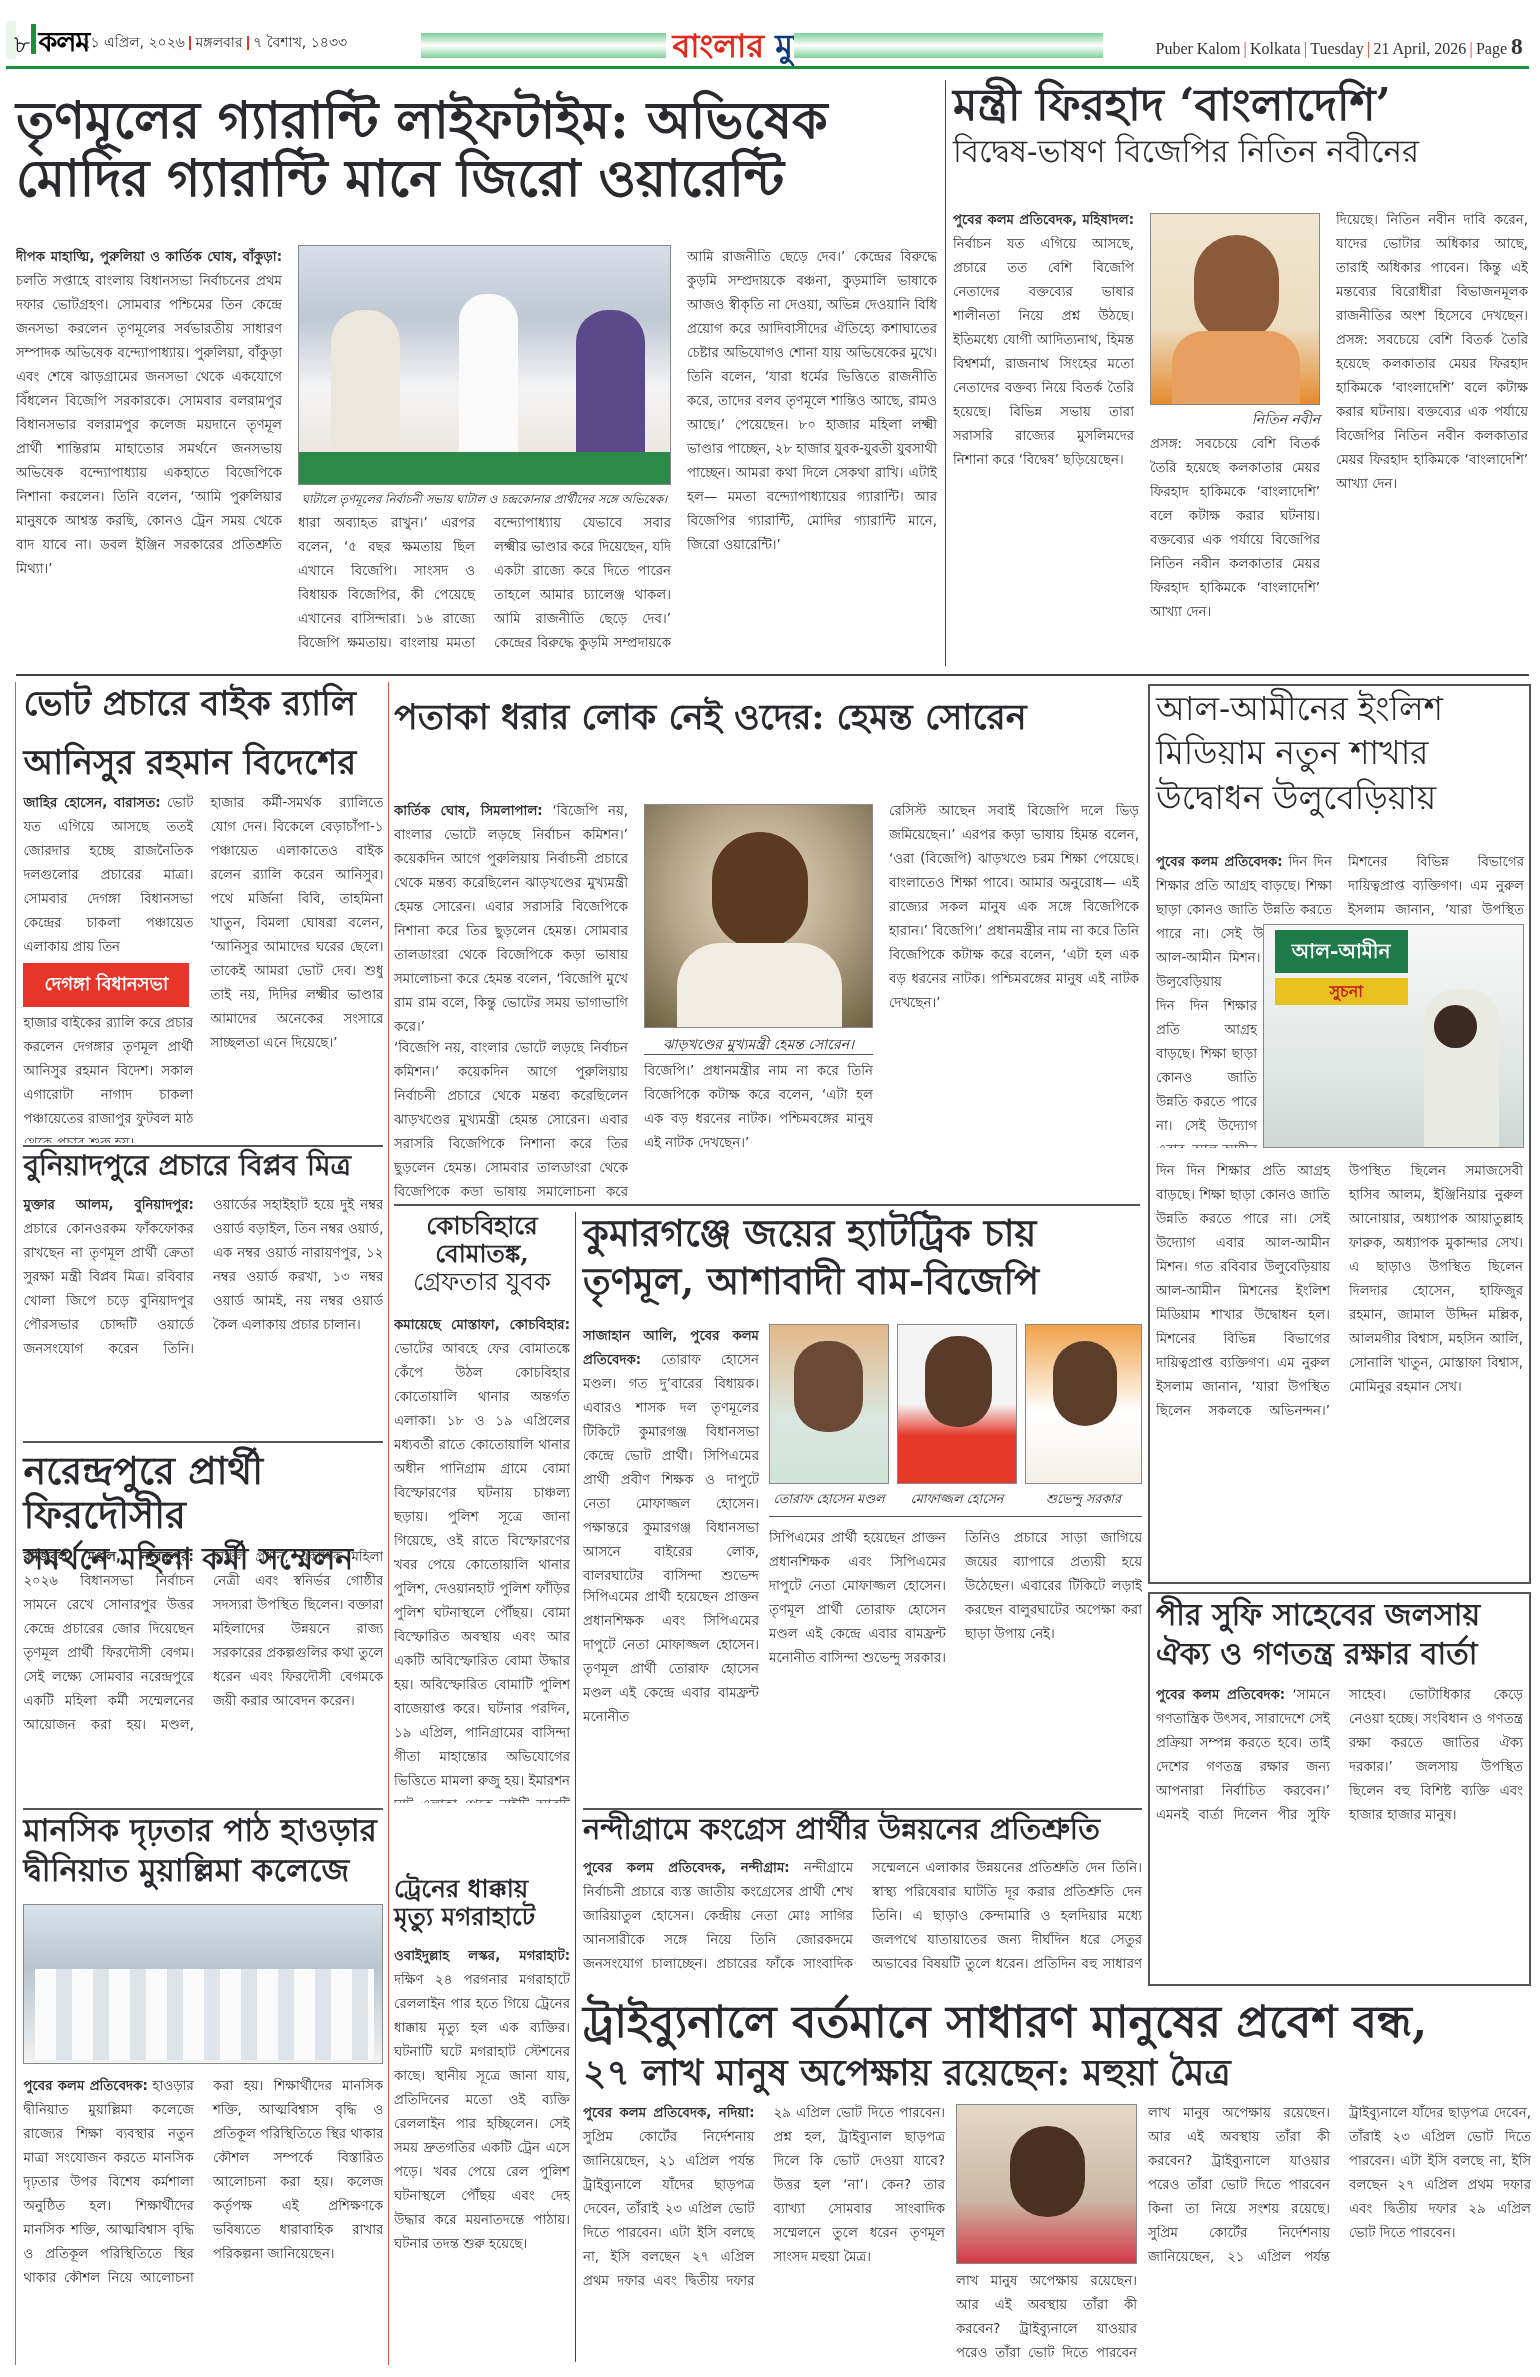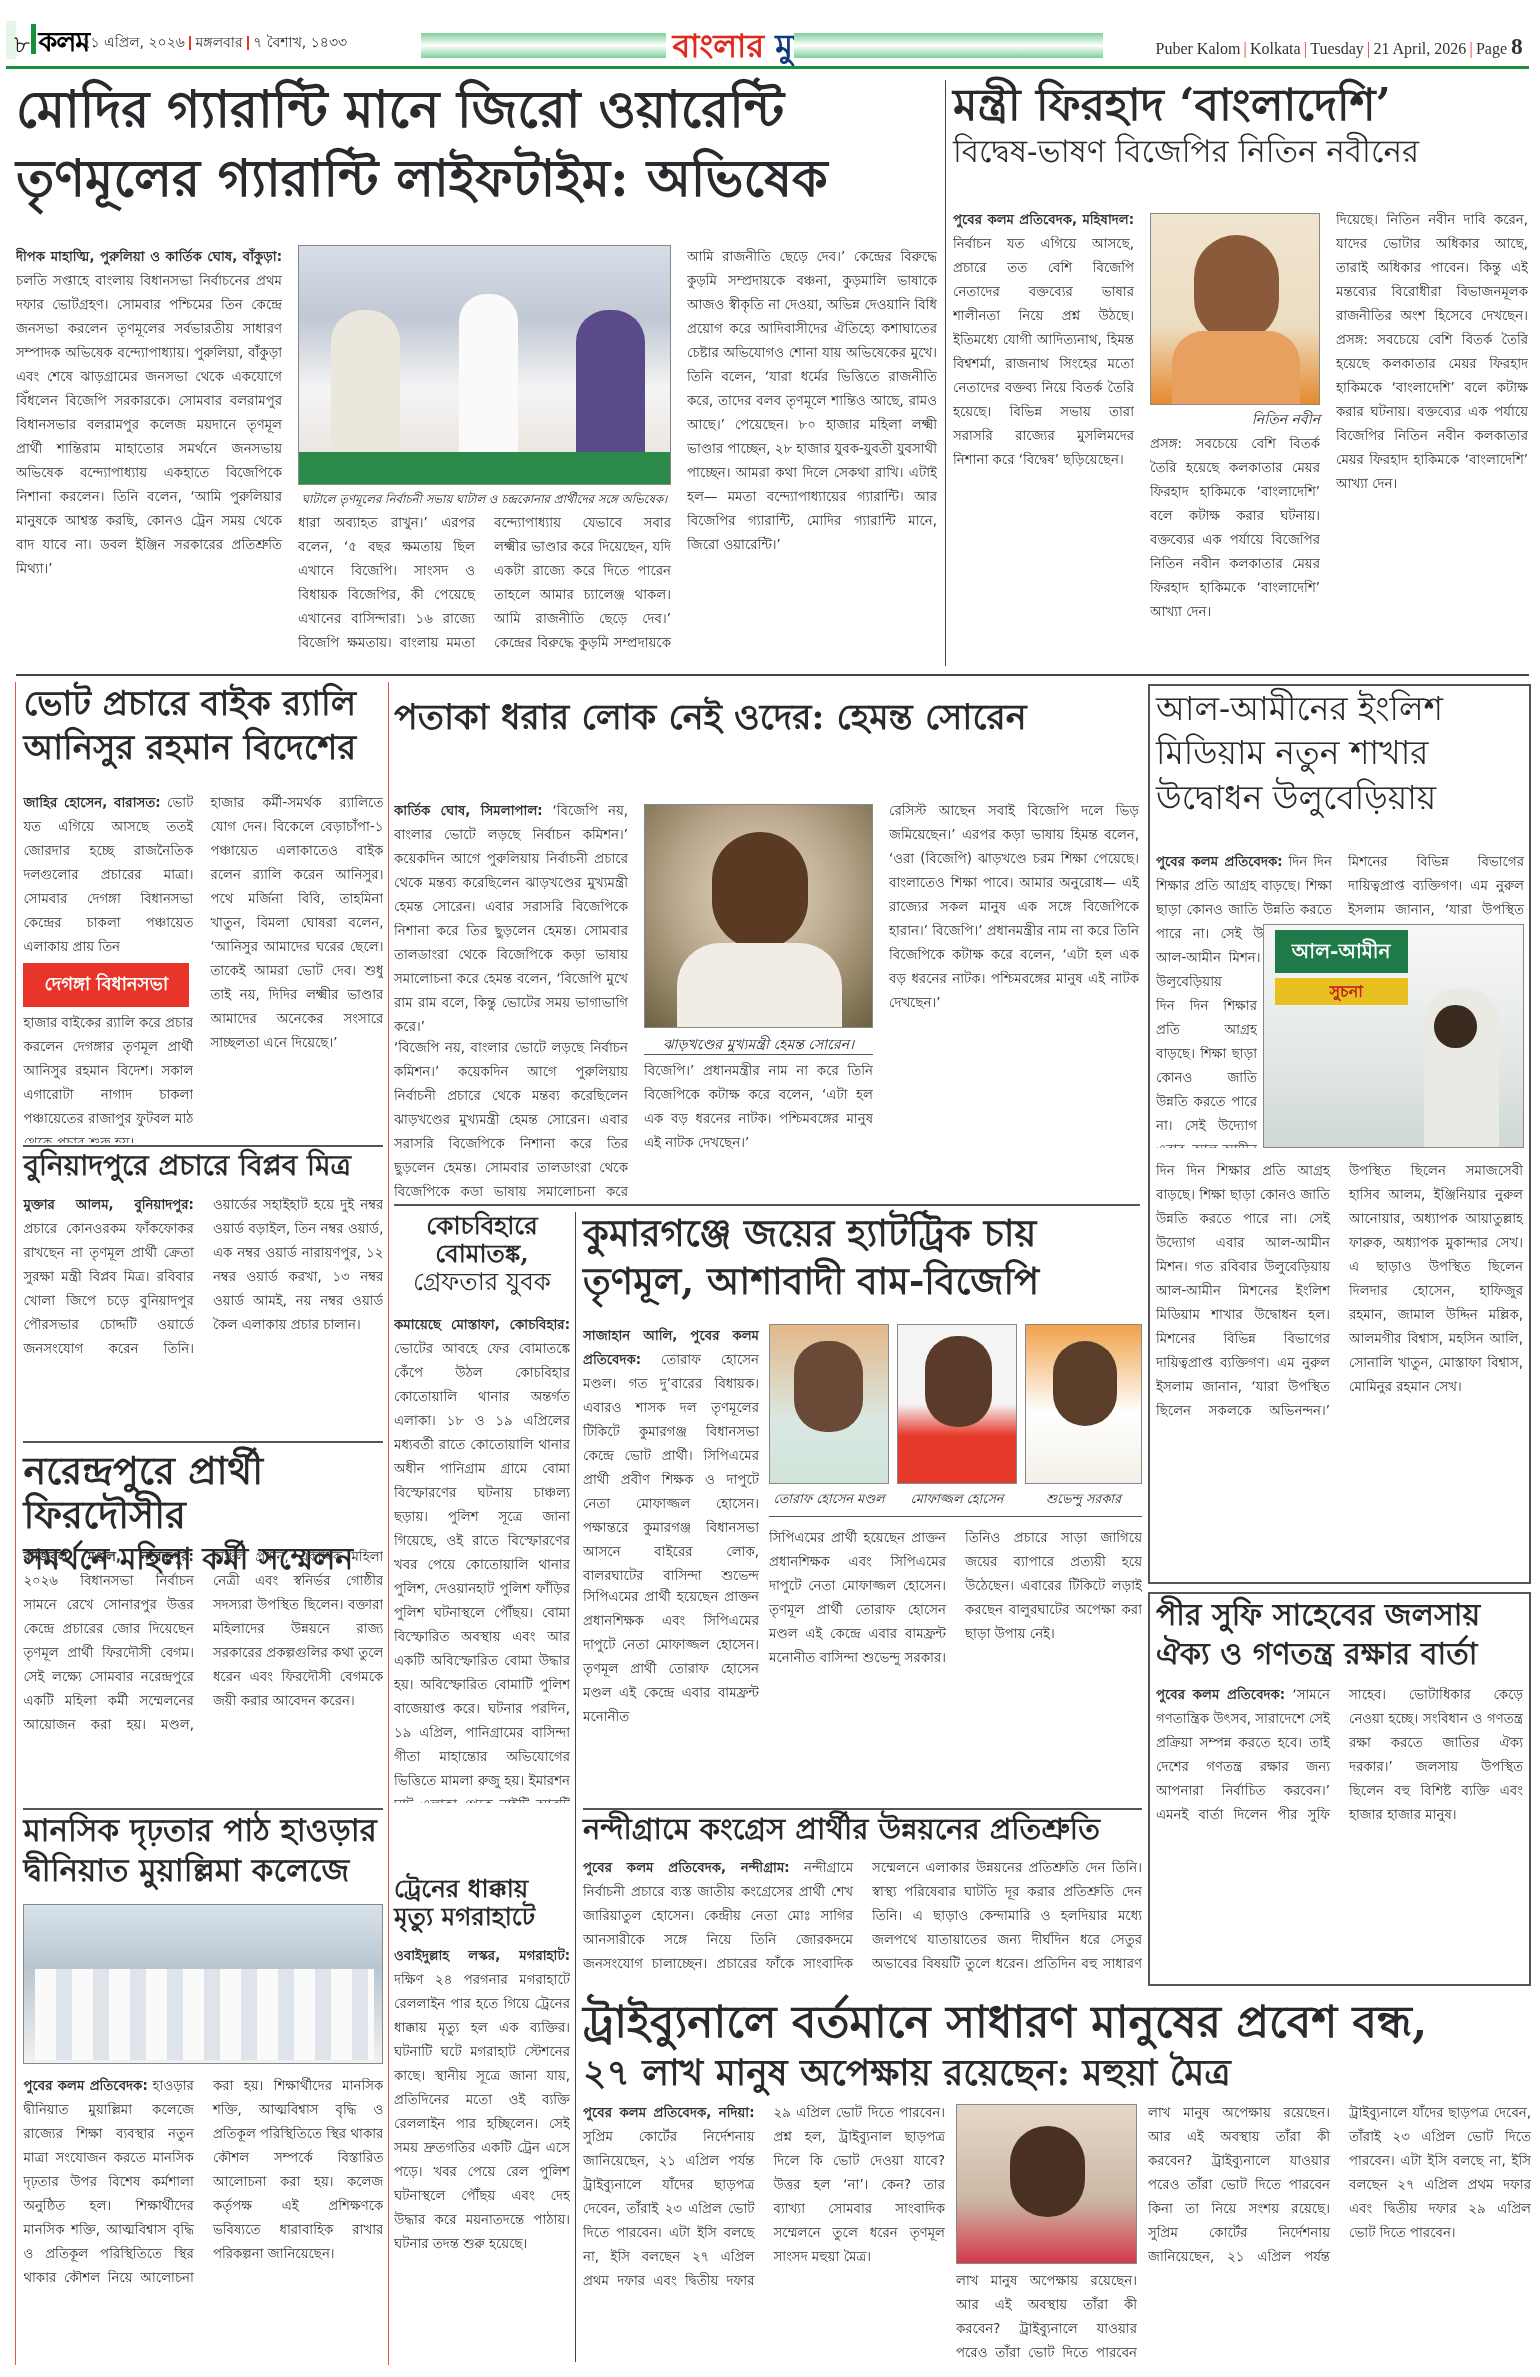--- a/index.html
+++ b/index.html
@@ -53,22 +53,22 @@
     <span class="blue">মুখ</span>
   </span>
   <div class="green-bar" style="left:788px;width:309px;"></div>
   <span class="mast-right">
     <span>Puber Kalom</span><span class="bar">|</span><span>Kolkata</span><span class="bar">|</span><span>Tuesday</span><span class="bar">|</span><span>21 April, 2026</span><span class="bar">|</span><span>Page</span> <span class="pg">8</span>
   </span>
 </header>
 <div class="mast-rule"></div>
 
 <article class="story" style="left:16px;top:80px;width:921px;height:586px;">
+  <h1 class="headline" style="font-size:51px;margin-top:10.7px;">তৃণমূলের গ্যারান্টি লাইফটাইম: অভিষেক</h1>
   <h1 class="headline" style="font-size:51px;">মোদির গ্যারান্টি মানে জিরো ওয়ারেন্টি</h1>
-  <h1 class="headline" style="font-size:51px;margin-top:10.7px;">তৃণমূলের গ্যারান্টি লাইফটাইম: অভিষেক</h1>
   <div class="body-text" style="position:absolute;left:0;top:165px;width:266px;height:415px;overflow:hidden;">
     <span class="byline">দীপক মাহাত্মি, পুরুলিয়া ও কার্তিক ঘোষ, বাঁকুড়া:</span>
     <span>চলতি সপ্তাহে বাংলায় বিধানসভা নির্বাচনের প্রথম দফার ভোটগ্রহণ। সোমবার পশ্চিমের তিন কেন্দ্রে জনসভা করলেন তৃণমূলের সর্বভারতীয় সাধারণ সম্পাদক অভিষেক বন্দ্যোপাধ্যায়। পুরুলিয়া, বাঁকুড়া এবং শেষে ঝাড়গ্রামের জনসভা থেকে একযোগে বিঁধলেন বিজেপি সরকারকে। সোমবার বলরামপুর বিধানসভার বলরামপুর কলেজ ময়দানে তৃণমূল প্রার্থী শান্তিরাম মাহাতোর সমর্থনে জনসভায় অভিষেক বন্দ্যোপাধ্যায় একহাতে বিজেপিকে নিশানা করলেন। তিনি বলেন, ‘আমি পুরুলিয়ার মানুষকে আশ্বস্ত করছি, কোনও ট্রেন সময় থেকে বাদ যাবে না। ডবল ইঞ্জিন সরকারের প্রতিশ্রুতি মিথ্যা।’</span>
   </div>
   <div class="photo" style="left:282px;top:165px;width:373px;height:240px;background:linear-gradient(180deg,#d8dee8 0%,#c0c8d4 30%,#f4f4f4 60%,#e8e0d8 100%);">
     <div style="position:absolute;left:32px;top:64px;width:69px;height:176px;background:#ece7dc;border-radius:32px 32px 0 0;"></div>
     <div style="position:absolute;left:160px;top:48px;width:59px;height:192px;background:#fafafa;border-radius:27px 27px 0 0;"></div>
     <div style="position:absolute;left:277px;top:64px;width:69px;height:176px;background:#5a4a8a;border-radius:32px 32px 0 0;"></div>
     <div style="position:absolute;left:0;bottom:0;width:100%;height:32px;background:#2b8a4a;"></div>
   </div>
@@ -104,21 +104,21 @@
     <span>দিয়েছে। নিতিন নবীন দাবি করেন, যাদের ভোটার অধিকার আছে, তারাই অধিকার পাবেন। কিন্তু এই মন্তব্যের বিরোধীরা বিভাজনমূলক রাজনীতির অংশ হিসেবে দেখছেন।</span>
     <span>প্রসঙ্গ: সবচেয়ে বেশি বিতর্ক তৈরি হয়েছে কলকাতার মেয়র ফিরহাদ হাকিমকে ‘বাংলাদেশি’ বলে কটাক্ষ করার ঘটনায়। বক্তব্যের এক পর্যায়ে বিজেপির নিতিন নবীন কলকাতার মেয়র ফিরহাদ হাকিমকে ‘বাংলাদেশি’ আখ্যা দেন।</span>
   </div>
 </article>
 
 <div class="rule-h" style="left:16px;top:674px;width:1513px;background:#444;"></div>
 
 <div class="rule-v" style="left:15px;top:682px;height:1683px;"></div>
 <article class="story" style="left:23.4px;top:684px;width:360px;height:458px;">
   <h2 class="headline" style="font-size:34px;">ভোট প্রচারে বাইক র‍্যালি</h2>
-  <h2 class="headline" style="font-size:34px;margin-top:5px;">আনিসুর রহমান বিদেশের</h2>
+  <h2 class="headline" style="font-size:34px;margin-top:20px;">আনিসুর রহমান বিদেশের</h2>
   <div style="position:absolute;left:0;top:107px;width:170px;height:352px;overflow:hidden;">
     <div class="body-text">
       <span class="byline">জাহির হোসেন, বারাসত:</span>
       <span>ভোট যত এগিয়ে আসছে ততই জোরদার হচ্ছে রাজনৈতিক দলগুলোর প্রচারের মাত্রা। সোমবার দেগঙ্গা বিধানসভা কেন্দ্রের চাকলা পঞ্চায়েত এলাকায় প্রায় তিন</span>
     </div>
     <div class="tag-red">দেগঙ্গা বিধানসভা</div>
     <div class="body-text"><span>হাজার বাইকের র‍্যালি করে প্রচার করলেন দেগঙ্গার তৃণমূল প্রার্থী আনিসুর রহমান বিদেশ। সকাল এগারোটা নাগাদ চাকলা পঞ্চায়েতের রাজাপুর ফুটবল মাঠ থেকে প্রচার শুরু হয়।</span></div>
   </div>
   <div class="body-text" style="position:absolute;left:187px;top:107px;width:173px;height:352px;overflow:hidden;">
     <span>হাজার কর্মী-সমর্থক র‍্যালিতে যোগ দেন। বিকেলে বেড়াচাঁপা-১ পঞ্চায়েত এলাকাতেও বাইক রলেন র‍্যালি করেন আনিসুর। পথে মর্জিনা বিবি, তাহমিনা খাতুন, বিমলা ঘোষরা বলেন, ‘আনিসুর আমাদের ঘরের ছেলে। তাকেই আমরা ভোট দেব। শুধু তাই নয়, দিদির লক্ষ্মীর ভাণ্ডার আমাদের অনেকের সংসারে সাচ্ছলতা এনে দিয়েছে।’</span>

